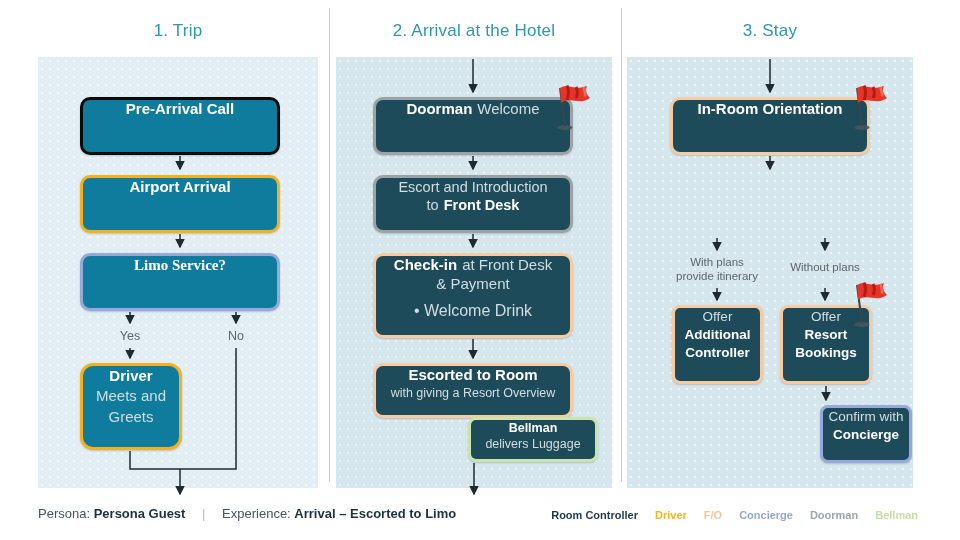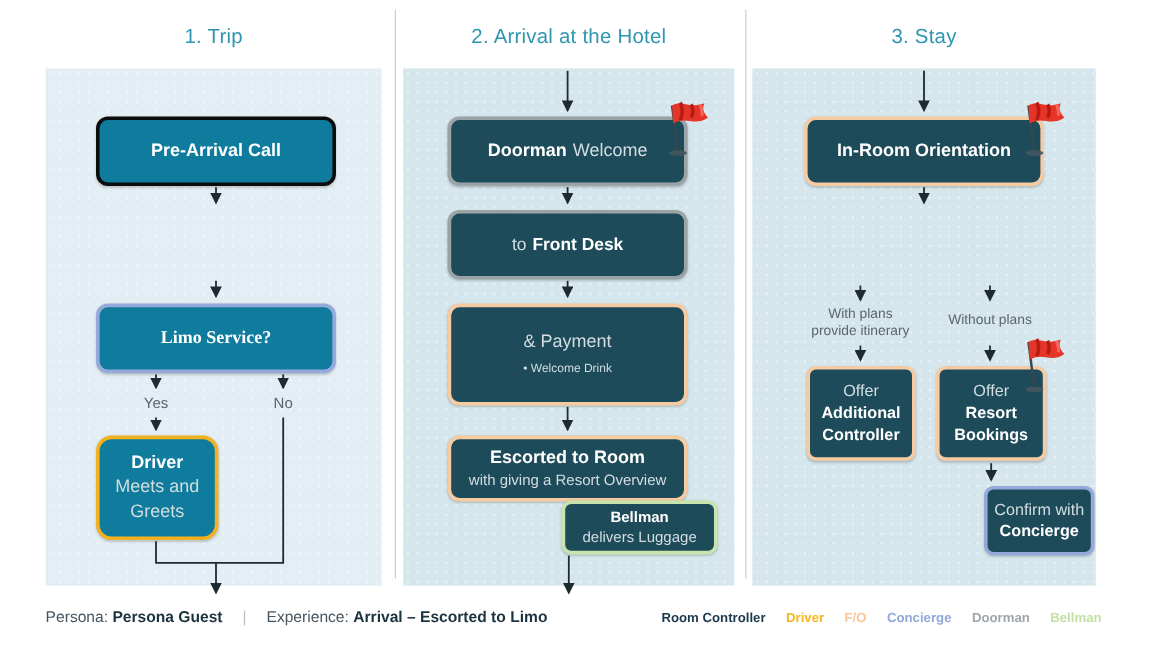--- a/index.html
+++ b/index.html
@@ -16,21 +16,21 @@
 
   .panel { position:absolute; top:57px; height:431px;
            background-image: radial-gradient(rgba(255,255,255,.55) 1px, rgba(0,0,0,0) 1.1px);
            background-size:8px 8px; }
   .panel1 { left:38px;  width:280px; background-color:#e2eef3; }
   .panel2 { left:336px; width:276px; background-color:#d5e7ed; }
   .panel3 { left:627px; width:286px; background-color:#d5e7ed; }
 
   svg.connectors { position:absolute; left:0; top:0; width:960px; height:540px; pointer-events:none; }
 
-  .box { position:absolute; display:flex; flex-direction:column; justify-content:center; align-items:center;
+  .box { position:absolute; display:flex; flex-direction:column; justify-content:flex-start; align-items:center;
          text-align:center; border-radius:10px; border:3px solid #000; color:#ffffff; font-weight:700;
          line-height:1.25; box-shadow:0 1px 2px rgba(0,0,0,.18); }
   .box-trip { background:#0f7c9d; }
   .box-dark { background:#1e4b59; }
   .dim { color:#d2dde2; font-weight:400; }
   .line { display:flex; justify-content:center; gap:5px; }
 
   .b-pre      { left:80px;  top:97px;  width:200px; height:58px; font-size:15px; }
   .b-airport  { left:80px;  top:175px; width:200px; height:58px; font-size:15px; }
   .b-limo     { left:80px;  top:253px; width:200px; height:58px; font-size:15px; }
@@ -42,21 +42,21 @@
   .b-escorted { left:373px; top:363px; width:200px; height:55px; font-size:15px; }
   .b-bellman  { left:468px; top:417px; width:130px; height:45px; font-size:12.5px; border-radius:8px; line-height:1.3; }
 
   .b-inroom   { left:670px; top:97px;  width:200px; height:58px; font-size:15px; }
   .b-instay   { left:670px; top:175px; width:200px; height:58px; font-size:15px; }
   .b-offadd   { left:672px; top:305px; width:91px;  height:79px; font-size:13.5px; border-radius:8px; line-height:1.35; }
   .b-offres   { left:780px; top:305px; width:92px;  height:79px; font-size:13.5px; border-radius:8px; line-height:1.35; }
   .b-confirm  { left:780px; top:405px; width:92px;  height:58px; font-size:13.5px; border-radius:8px; line-height:1.35;margin-left:40px; }
 
   .sub { font-size:12.5px; font-weight:400; color:#d2dde2; margin-top:1px; }
-  .bullet { font-size:10px; font-weight:400; color:#d2dde2; margin-top:7px; }
+  .bullet { font-size:16px; font-weight:400; color:#d2dde2; margin-top:7px; }
 
   .branch { position:absolute; color:#5a666c; font-size:12.5px; text-align:center; line-height:1.2; }
   .yes { left:105px; top:329px; width:50px; }
   .no  { left:211px; top:329px; width:50px; }
   .wplans  { left:665px; top:256px; width:104px; font-size:11.5px; }
   .woplans { left:773px; top:261px; width:104px; font-size:11.5px; }
 
   .flag { position:absolute; width:56px; height:50px; }
   .flag1 { left:543px; top:84px; }
   .flag2 { left:840px; top:84px; }
@@ -109,20 +109,23 @@
       <path d="M717 288 V 300" marker-end="url(#ah)"></path>
       <path d="M825 288 V 300" marker-end="url(#ah)"></path>
       <path d="M826 386 V 400" marker-end="url(#ah)"></path>
     </g>
   </svg>
 
   <div class="box box-trip b-pre" title="Pre-Arrival Call" style="border-color: rgb(12, 12, 12);">
     <span>Pre-Arrival Call</span>
   </div>
 
+  <div class="box box-trip b-airport" style="border-color: rgb(243, 177, 32);">
+    <span>Airport Arrival</span>
+  </div>
 
   <div class="box box-trip b-limo" style="border-color: rgb(150, 169, 220); font-family: Liberation Serif, serif;">
     <span>Limo Service?</span>
   </div>
 
   <div class="box box-trip b-driver" style="border-color: rgb(243, 177, 32);">
     <div>Driver</div>
     <div class="dim">Meets and</div>
     <div class="dim">Greets</div>
   </div>
@@ -131,27 +134,32 @@
   <div class="branch no">No</div>
 
   <div class="box box-dark b-doorman" style="border-color: rgb(155, 163, 167);">
     <div class="line">
       <span>Doorman</span>
       <span class="dim">Welcome</span>
     </div>
   </div>
 
   <div class="box box-dark b-escort" style="border-color: rgb(155, 163, 167);">
+    <div class="dim">Escort and Introduction</div>
     <div class="line">
       <span class="dim">to</span>
       <span>Front Desk</span>
     </div>
   </div>
 
   <div class="box box-dark b-checkin" style="border-color: rgb(247, 203, 162);">
+    <div class="line">
+      <span>Check-in</span>
+      <span class="dim">at Front Desk</span>
+    </div>
     <div class="dim">&amp; Payment</div>
     <div class="bullet">• Welcome Drink</div>
   </div>
 
   <div class="box box-dark b-escorted" style="border-color: rgb(247, 203, 162);">
     <div>Escorted to Room</div>
     <div class="sub">with giving a Resort Overview</div>
   </div>
 
   <div class="box box-dark b-bellman" style="border-color: rgb(202, 228, 174);">

